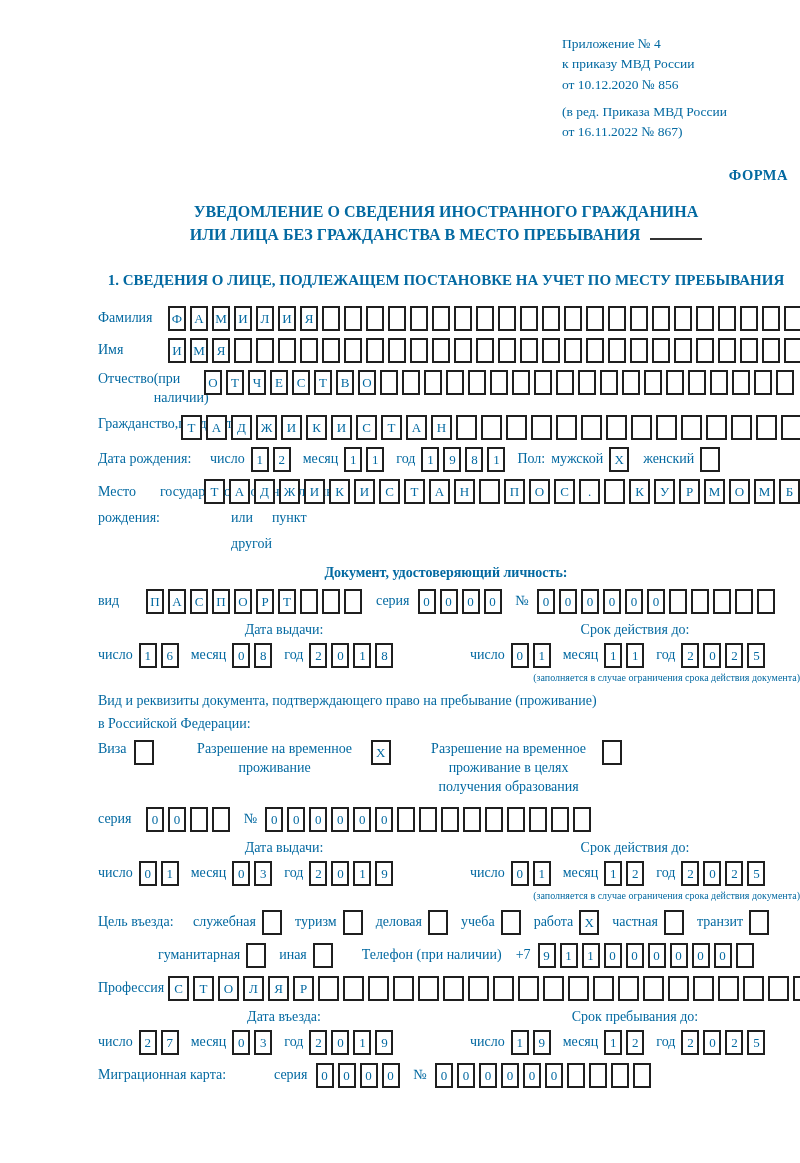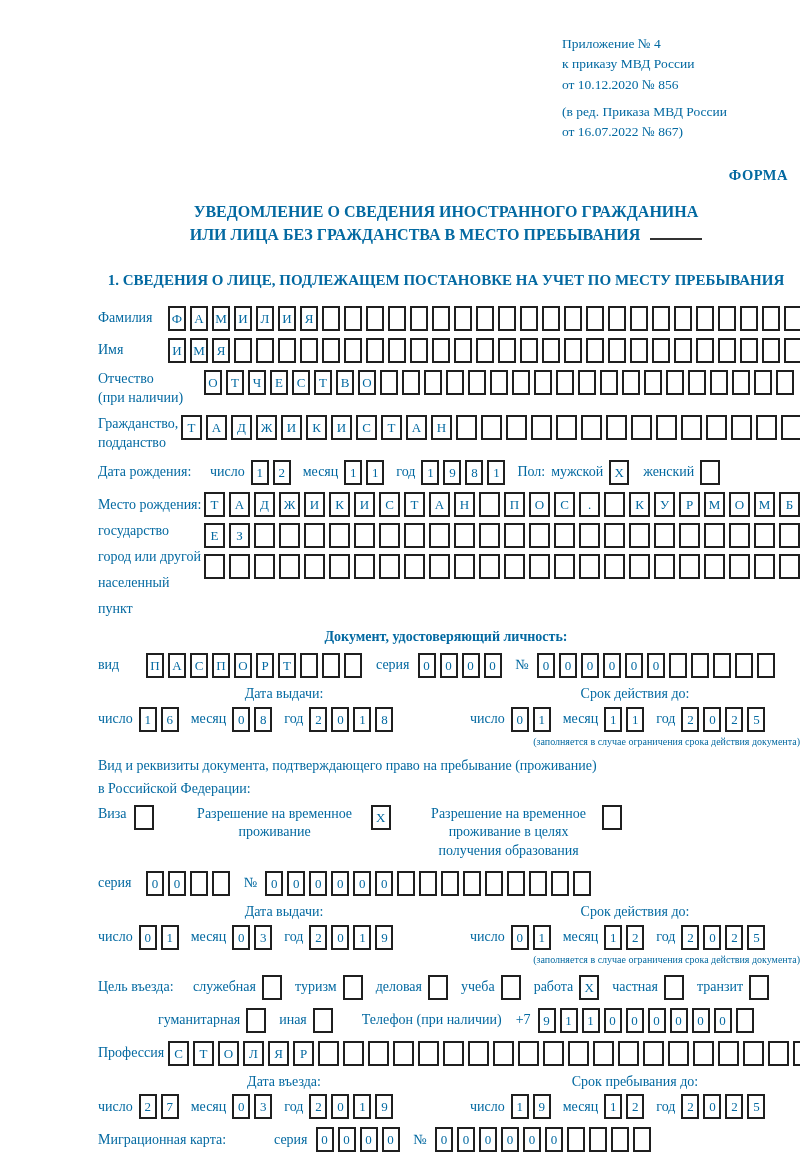--- a/index.html
+++ b/index.html
@@ -12,21 +12,21 @@
   }
   .appendix{margin-left:auto;width:232px;font-size:13.5px;line-height:1.5;}
   .appendix .blk2{margin-top:7px;}
   .forma{text-align:right;font-weight:bold;margin:24px 6px 0 0;font-size:14.5px;letter-spacing:.5px;}
   .title{margin-top:14px;text-align:center;font-weight:bold;font-size:16px;line-height:1.45;}
   .uline{display:inline-block;width:52px;border-bottom:2px solid #333;height:10px;margin-left:10px;}
   .sect{margin:24px 0 16px;font-weight:bold;font-size:15px;text-align:center;white-space:nowrap;}
   .row{display:flex;align-items:center;margin-bottom:7px;}
   .row.top{align-items:flex-start;}
   .lbl{flex:none;}
-  .stack{display:flex;flex-direction:column;}
+  .stack{display:flex;flex-direction:row;}
   .gap6{gap:6px;}
   .cellrow{display:inline-flex;gap:4px;flex:none;}
   .cell{
     flex:none;width:14px;height:21px;border:2px solid #1f1f1f;background:#fff;
     display:inline-flex;align-items:center;justify-content:center;
     font-size:13px;line-height:1;
   }
   .cellrow.wide .cell{width:17px;}
   .cbox{width:16px;height:21px;}
   .slabel{margin:0 8px 0 14px;flex:none;}
@@ -58,21 +58,21 @@
 <body>
 
 <div class="page">
 
   <div class="appendix">
     <div>Приложение № 4</div>
     <div>к приказу МВД России</div>
     <div>от 10.12.2020 № 856</div>
     <div class="blk2">
       <div>(в ред. Приказа МВД России</div>
-      <div>от 16.07.2022 № 867)</div>
+      <div>от 16.11.2022 № 867)</div>
     </div>
   </div>
 
   <div class="forma">ФОРМА</div>
 
   <div class="title">
     <div>УВЕДОМЛЕНИЕ О СВЕДЕНИЯ ИНОСТРАННОГО ГРАЖДАНИНА</div>
     <div><span>ИЛИ ЛИЦА БЕЗ ГРАЖДАНСТВА В МЕСТО ПРЕБЫВАНИЯ</span><span class="uline"></span></div>
   </div>
 

